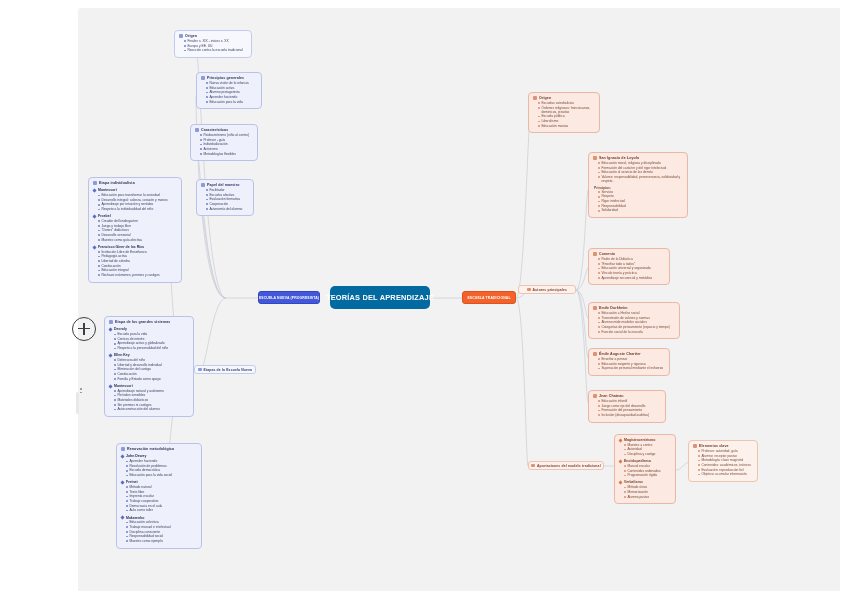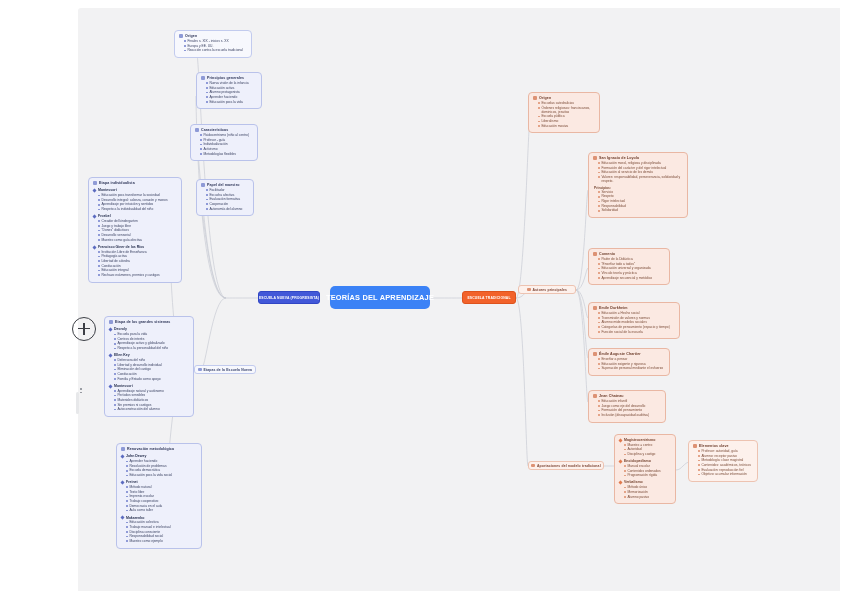--- a/index.html
+++ b/index.html
@@ -71,21 +71,21 @@
   .subttl{font-size:3.3px;color:#3b4363;margin-top:2px;padding-left:1px;font-weight:bold;}
   .warm .subttl{color:#7a4b37;}
 
   
   .pill{
     position:absolute;box-sizing:border-box;display:flex;align-items:center;
     justify-content:center;gap:2px;border-radius:3px;
     font-size:3.4px;font-weight:bold;letter-spacing:.15px;white-space:nowrap;
   }
   .pill.root{
-    background:#3b82f6;color:#ffffff;border-radius:5px;
+    background:#0369a1;color:#ffffff;border-radius:5px;
     font-size:7.4px;letter-spacing:.2px;
   }
   .pill.blue{background:#4258d8;color:#ffffff;border:1px solid #3146c4;}
   .pill.orange{background:#f2622a;color:#ffffff;border:1px solid #dd531d;}
   .pill.chip{
     background:#fdf1ec;border:1px solid #edc3b1;color:#7a4231;
     font-weight:bold;
   }
   .pill.chipb{
     background:#f7f8fd;border:1px solid #c2cbee;color:#35406b;

